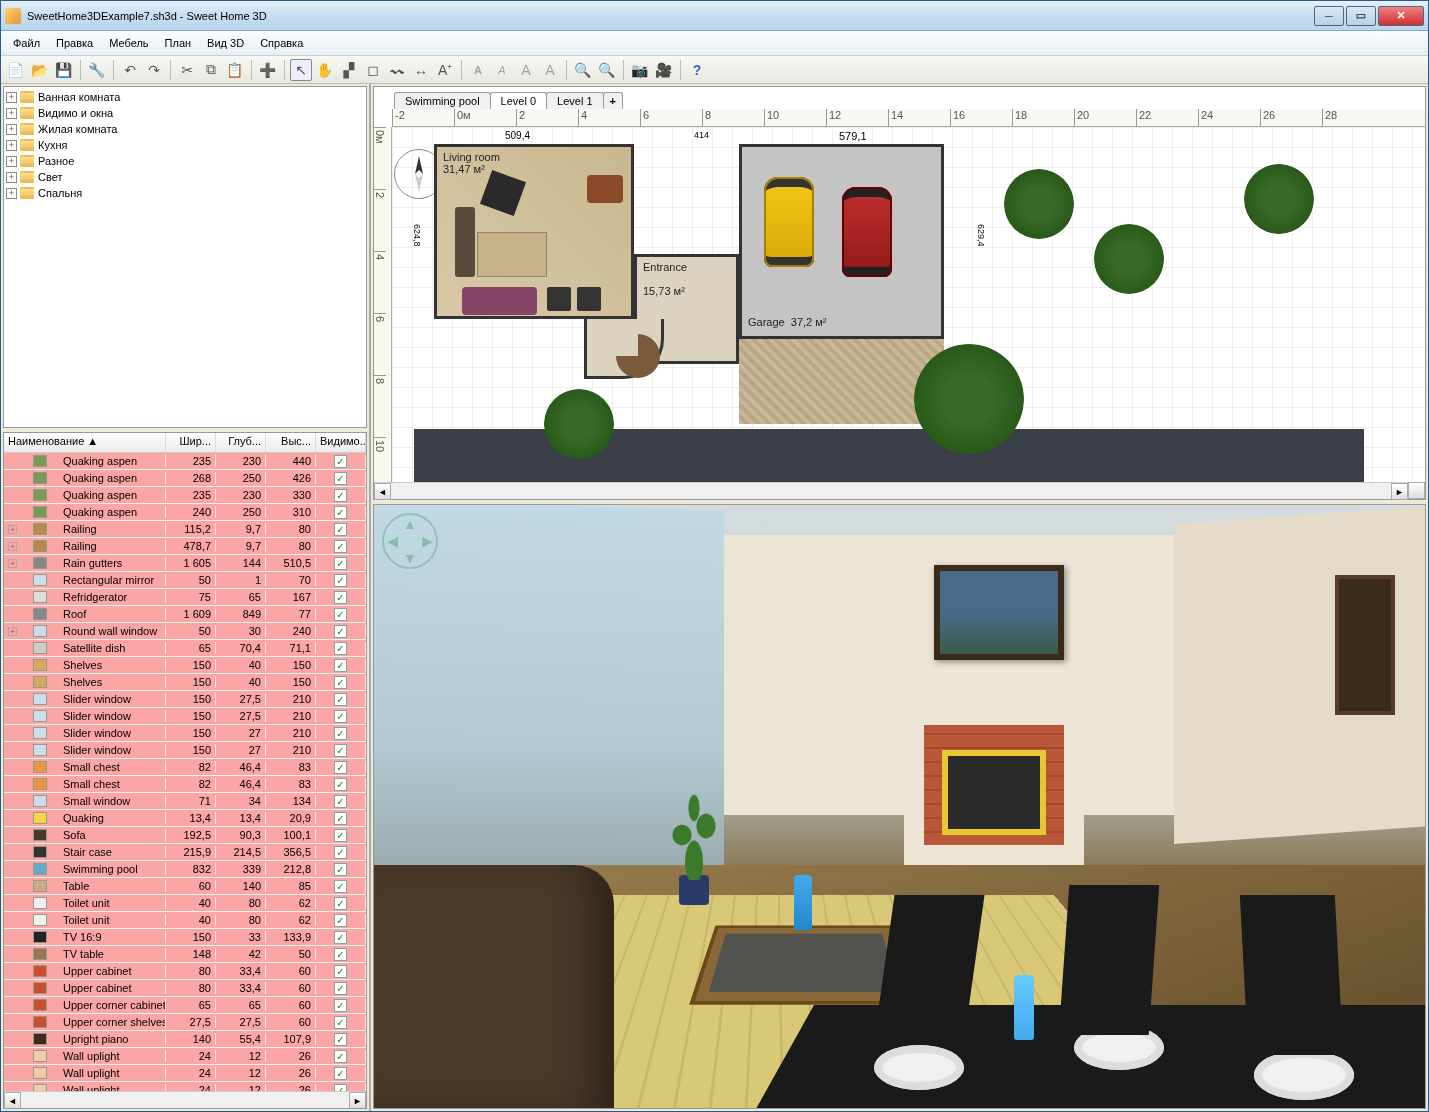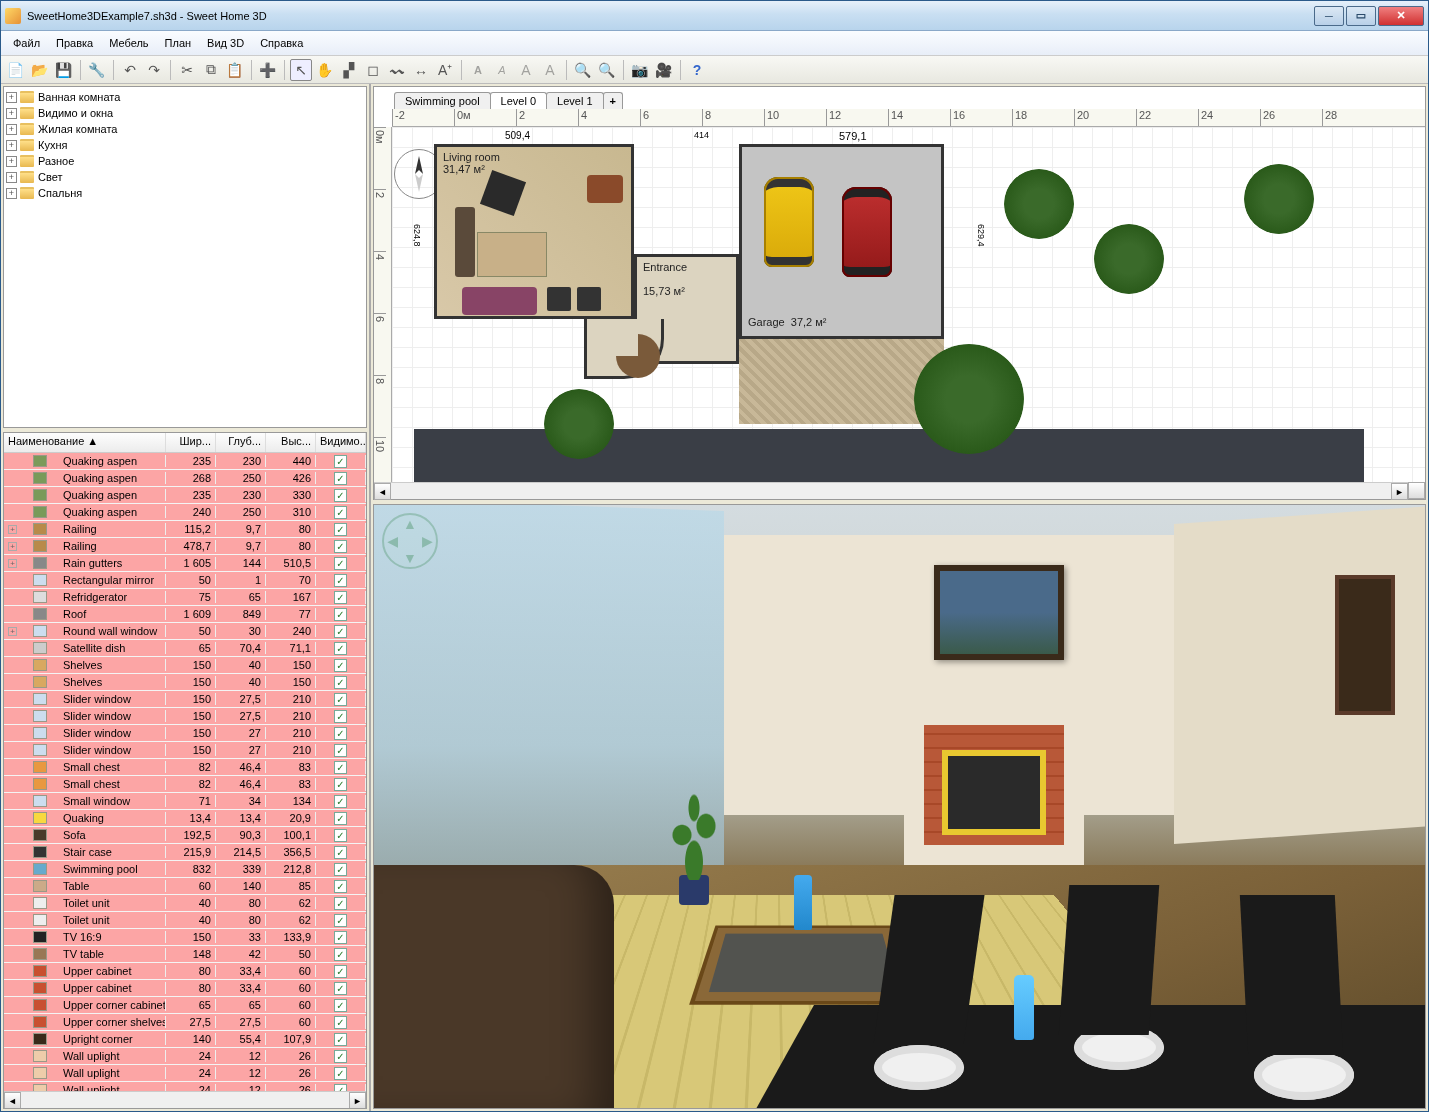--- a/index.html
+++ b/index.html
@@ -550,21 +550,21 @@
               </div>
               <div class="col-w">27,5</div>
               <div class="col-d">27,5</div>
               <div class="col-h">60</div>
               <div class="col-v"><span class="chk">✓</span></div>
             </div>
             <div class="furn-row">
               <div class="col-name">
                 <span class="fi-exp blank"></span>
                 <span class="fi-icon" style="background:#3a2a1a"></span>
-                <span>Upright corner</span>
+                <span>Upright piano</span>
               </div>
               <div class="col-w">140</div>
               <div class="col-d">55,4</div>
               <div class="col-h">107,9</div>
               <div class="col-v"><span class="chk">✓</span></div>
             </div>
             <div class="furn-row">
               <div class="col-name">
                 <span class="fi-exp blank"></span>
                 <span class="fi-icon" style="background:#eca"></span>

